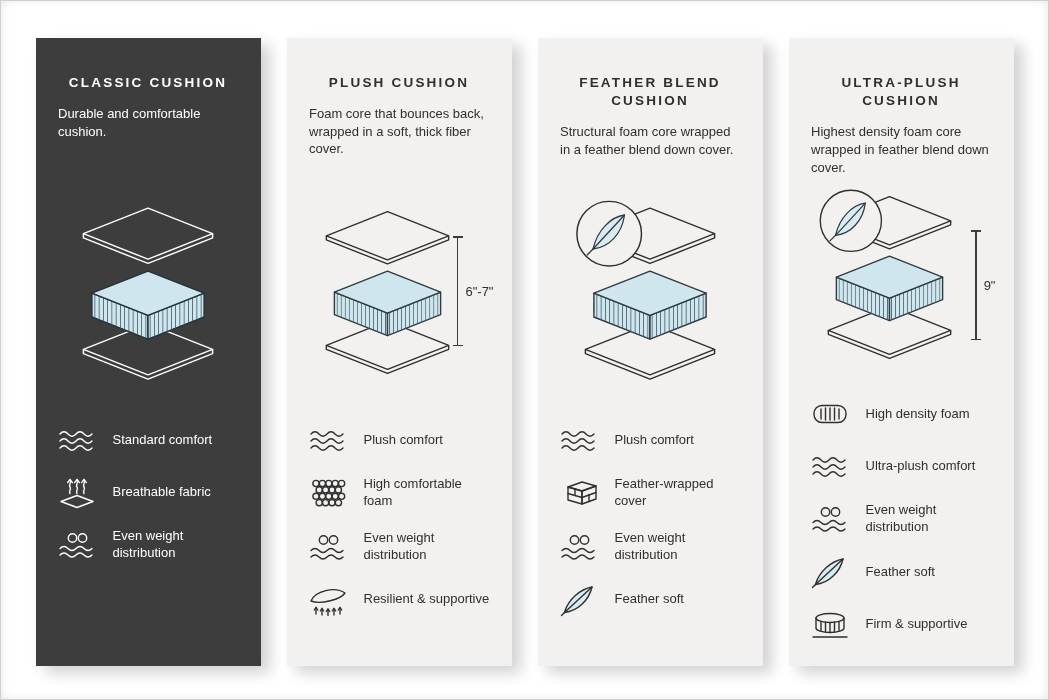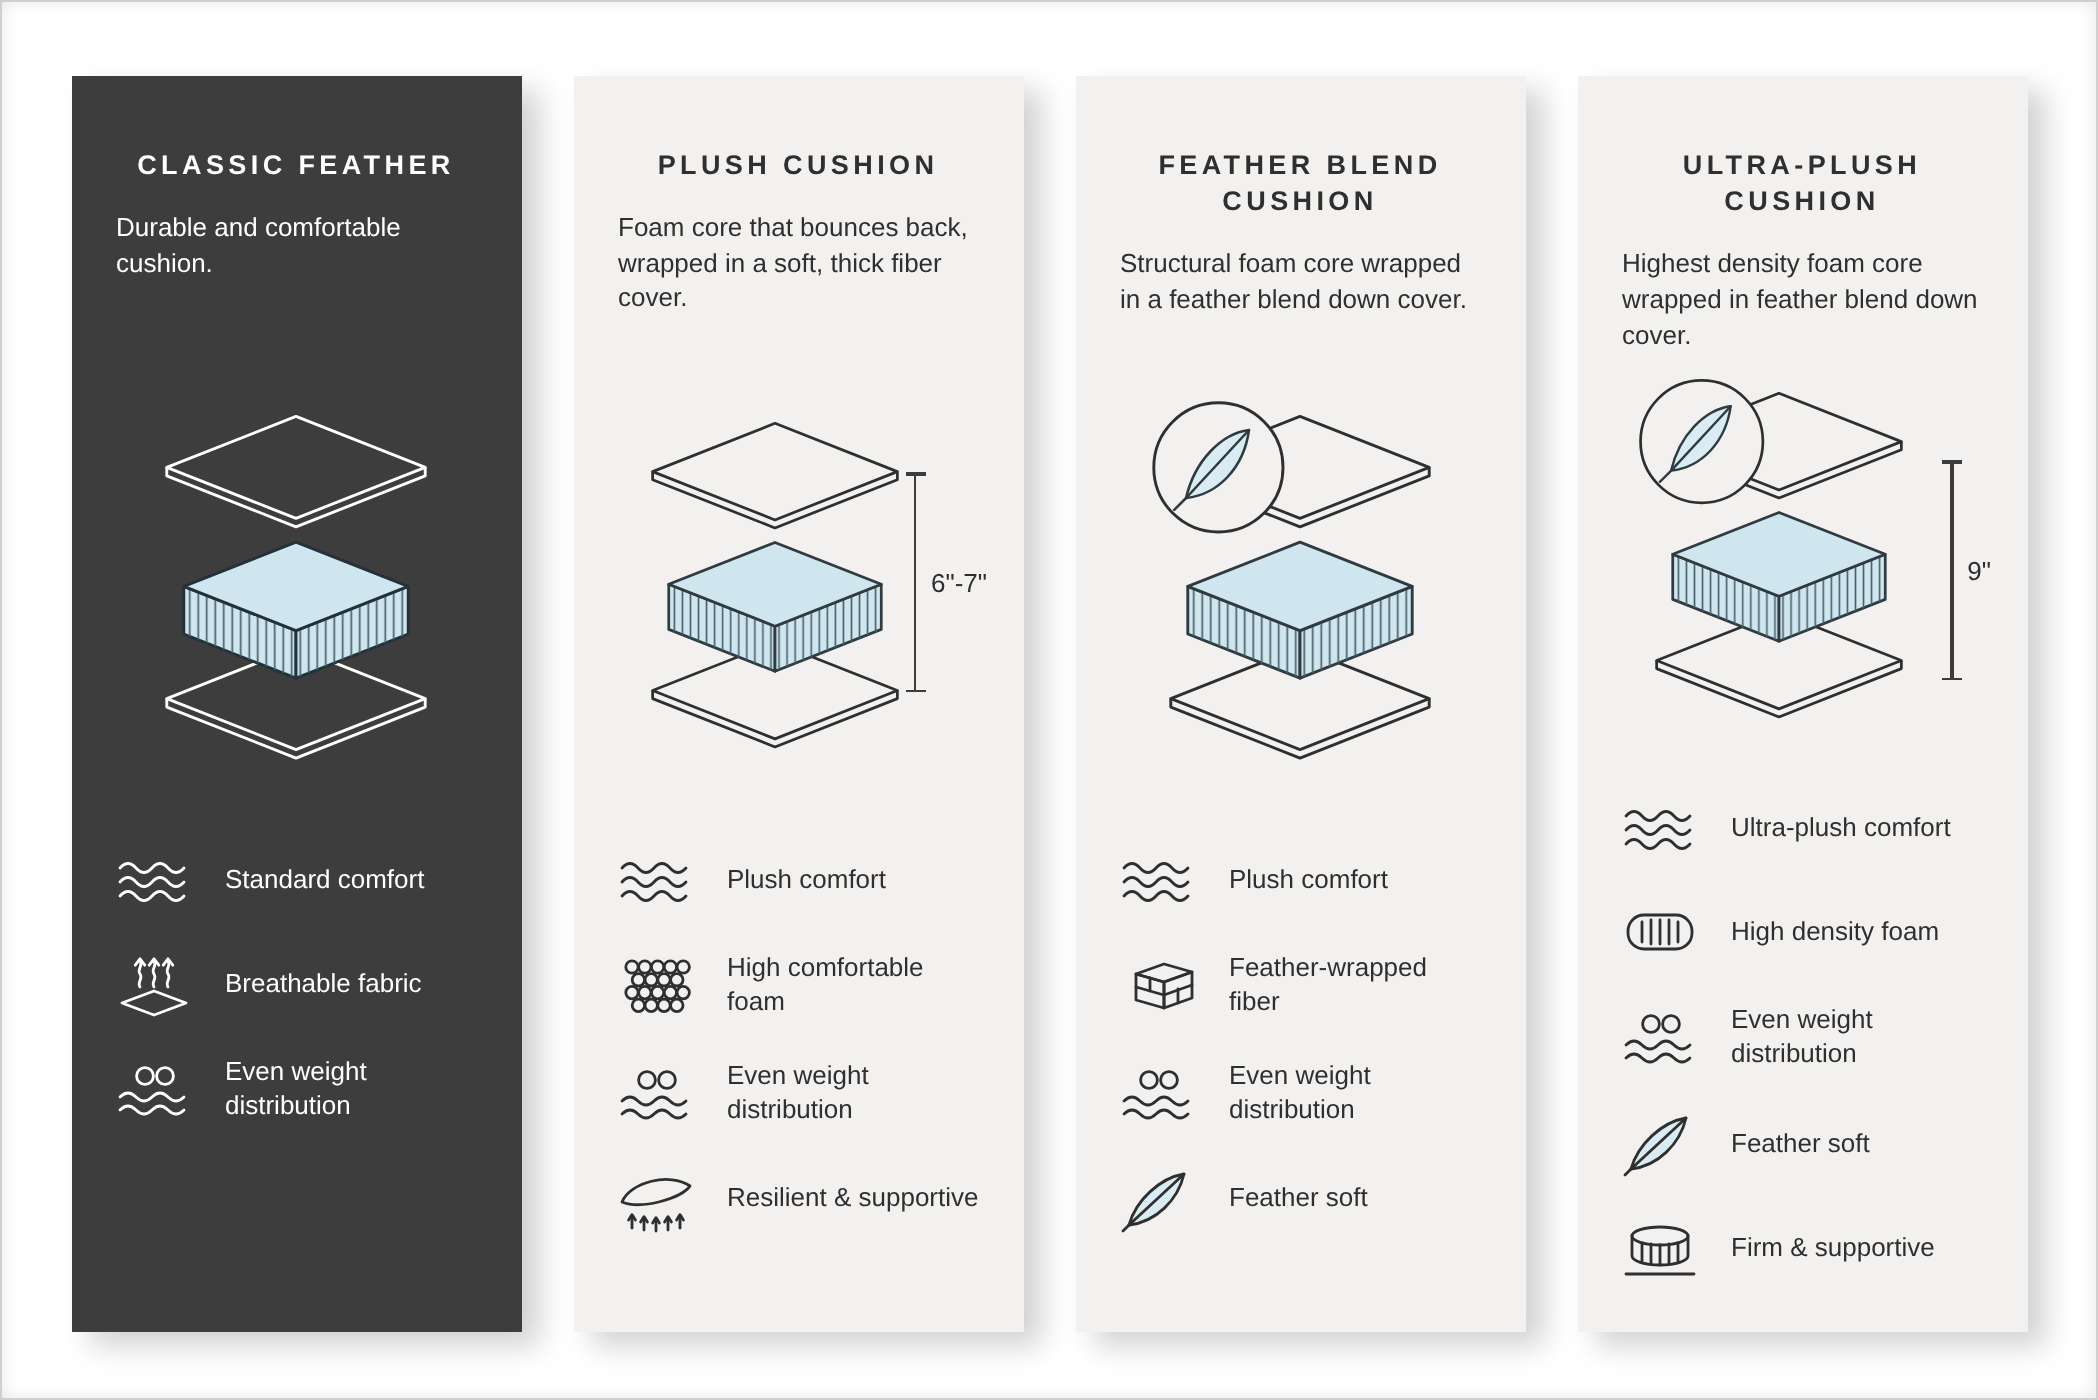--- a/index.html
+++ b/index.html
@@ -69,21 +69,21 @@
     <pattern id="foamHatch" width="5" height="6" patternUnits="userSpaceOnUse">
       <line x1="2.5" y1="-1" x2="2.5" y2="7" stroke="#47606a" stroke-width="1"></line>
     </pattern>
   </defs>
 </svg>
 
 <div class="frame">
 
   <section class="card dark">
     <div class="card-head">
-      <h2 class="card-title">CLASSIC FEATHER</h2>
+      <h2 class="card-title">CLASSIC CUSHION</h2>
       <p class="card-desc">Durable and comfortable cushion.</p>
     </div>
     <div class="illus">
       <svg class="cushion-svg cush" viewBox="0 0 200 220">
         <g>
           <polyline class="plate-edge" points="24,178 24,183 100,213 176,183 176,178"></polyline>
           <polygon class="plate-face" points="100,148 176,178 100,208 24,178"></polygon>
         </g>
         <g>
           <polygon class="slab-side" points="34,112 34,140 100,166 100,138"></polygon>
@@ -279,21 +279,21 @@
           <svg viewBox="0 0 40 30">
               <polygon points="9,9 23,4 37,8 23,13"></polygon>
               <polygon points="9,9 23,13 23,26 9,22"></polygon>
               <polygon points="23,13 37,8 37,21 23,26"></polygon>
               <line x1="9" y1="15.5" x2="23" y2="19.5"></line>
               <line x1="23" y1="19.5" x2="37" y2="14.5"></line>
               <line x1="16" y1="11" x2="16" y2="17.5"></line>
               <line x1="30" y1="16.5" x2="30" y2="23.5"></line>
             </svg>
         </span>
-        <span class="flabel">Feather-wrapped fiber</span>
+        <span class="flabel">Feather-wrapped cover</span>
       </div>
       <div class="feature">
         <span class="ficon">
           <svg viewBox="0 0 40 30">
               <circle cx="15.5" cy="8" r="4.2"></circle>
               <circle cx="25.5" cy="8" r="4.2"></circle>
               <path d="M3,18.5 q4,-4 8,0 t8,0 t8,0 t8,0"></path>
               <path d="M3,25 q4,-4 8,0 t8,0 t8,0 t8,0"></path>
             </svg>
         </span>
@@ -340,42 +340,42 @@
           <line class="feather-line" x1="33" y1="60" x2="70" y2="20"></line>
           <line class="feather-line" x1="33" y1="60" x2="26" y2="67"></line>
         </g>
       </svg>
       <div class="measure">
         <div class="measure-line"></div>
         <span class="measure-label">9"</span>
       </div>
     </div>
     <div class="features">
-      <div class="feature">
-        <span class="ficon">
-          <svg viewBox="0 0 40 30">
-              <path d="M3,9 q4,-4.5 8,0 t8,0 t8,0 t8,0"></path>
-              <path d="M3,16 q4,-4.5 8,0 t8,0 t8,0 t8,0"></path>
-              <path d="M3,23 q4,-4.5 8,0 t8,0 t8,0 t8,0"></path>
-            </svg>
-        </span>
-        <span class="flabel">Ultra-plush comfort</span>
-      </div>
       <div class="feature">
         <span class="ficon">
           <svg viewBox="0 0 40 28">
               <rect x="4" y="5.5" width="32" height="17" rx="8"></rect>
               <line x1="11" y1="9" x2="11" y2="19"></line>
               <line x1="15.5" y1="8" x2="15.5" y2="20"></line>
               <line x1="20" y1="8" x2="20" y2="20"></line>
               <line x1="24.5" y1="8" x2="24.5" y2="20"></line>
               <line x1="29" y1="9" x2="29" y2="19"></line>
             </svg>
         </span>
         <span class="flabel">High density foam</span>
+      </div>
+      <div class="feature">
+        <span class="ficon">
+          <svg viewBox="0 0 40 30">
+              <path d="M3,9 q4,-4.5 8,0 t8,0 t8,0 t8,0"></path>
+              <path d="M3,16 q4,-4.5 8,0 t8,0 t8,0 t8,0"></path>
+              <path d="M3,23 q4,-4.5 8,0 t8,0 t8,0 t8,0"></path>
+            </svg>
+        </span>
+        <span class="flabel">Ultra-plush comfort</span>
       </div>
       <div class="feature">
         <span class="ficon">
           <svg viewBox="0 0 40 30">
               <circle cx="15.5" cy="8" r="4.2"></circle>
               <circle cx="25.5" cy="8" r="4.2"></circle>
               <path d="M3,18.5 q4,-4 8,0 t8,0 t8,0 t8,0"></path>
               <path d="M3,25 q4,-4 8,0 t8,0 t8,0 t8,0"></path>
             </svg>
         </span>

